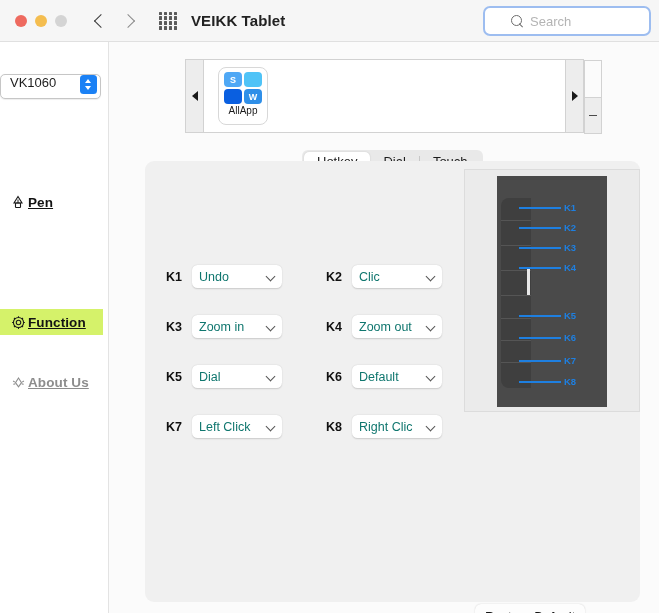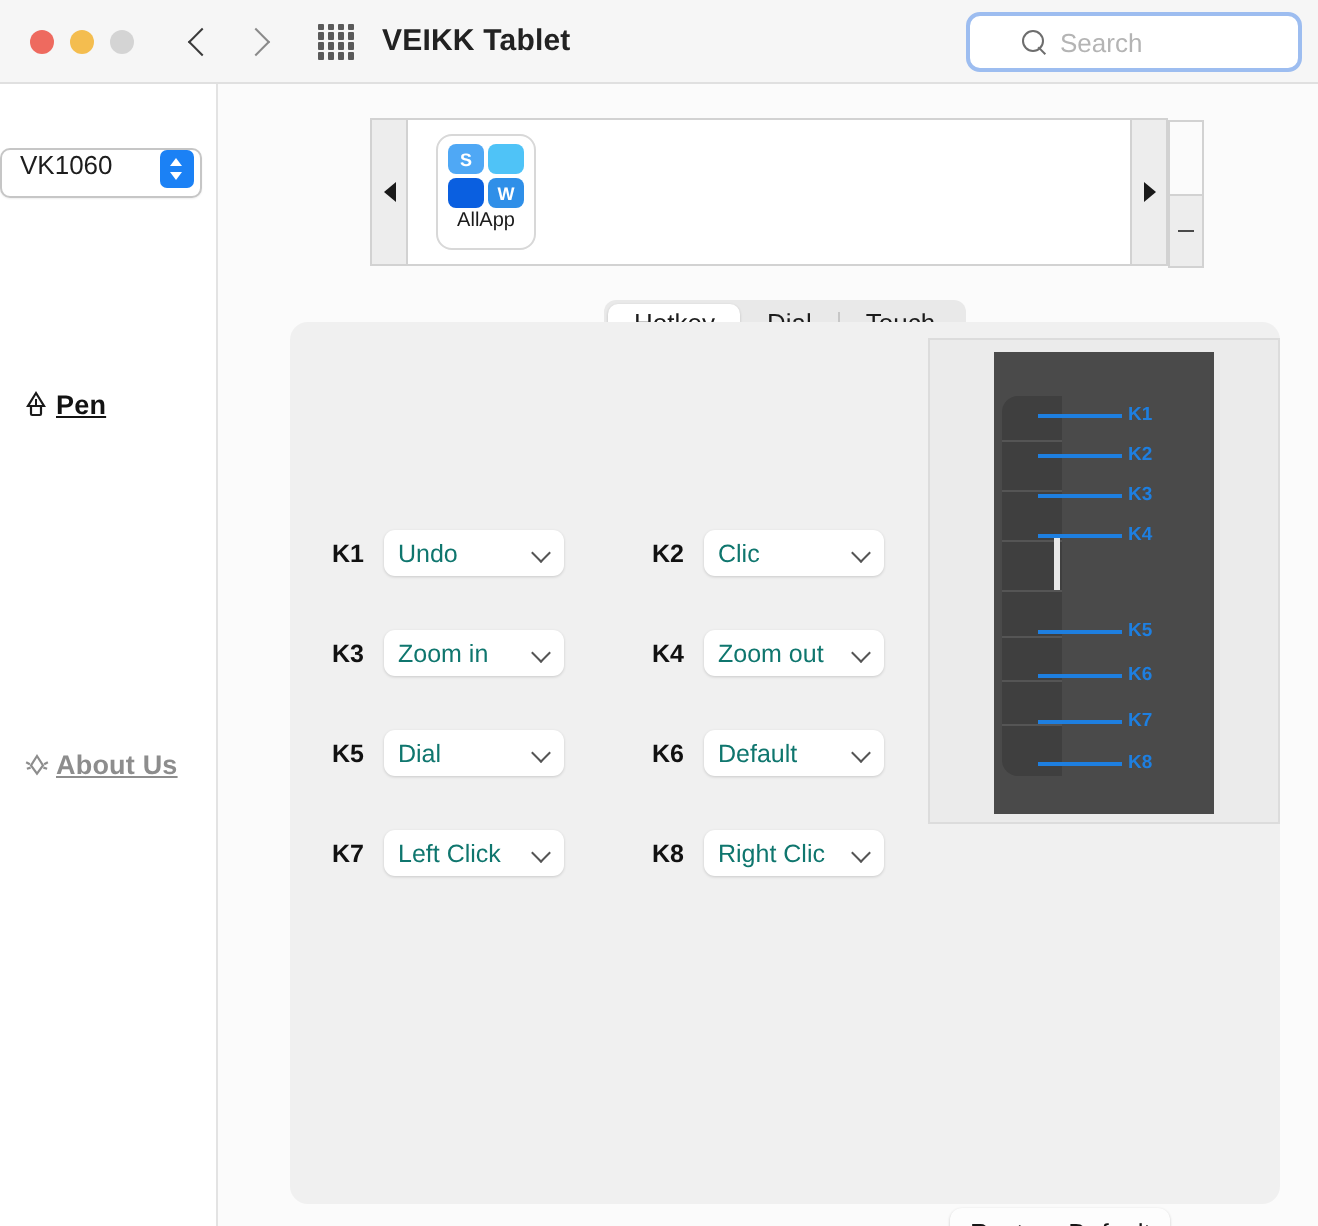--- a/index.html
+++ b/index.html
@@ -534,20 +534,34 @@
       <svg width="14" height="15" viewBox="0 0 14 15">
         <path d="M7 1.5 L11 8 L3 8 Z" fill="none" stroke="#1a1a1a" stroke-width="1.1"></path>
         <rect x="4.5" y="8" width="5" height="4.5" rx="0.6" fill="none" stroke="#1a1a1a" stroke-width="1.1"></rect>
         <line x1="7" y1="4.5" x2="7" y2="8" stroke="#1a1a1a" stroke-width="1"></line>
       </svg>
     </span>
     <span class="nav-label">Pen</span>
   </div>
 
 
+  <div class="nav-item active" id="nav-function" style="top:267px">
+    <span class="nav-icon">
+      <svg width="15" height="15" viewBox="0 0 16 16">
+        <g fill="none" stroke="#1a1a1a" stroke-width="1.15">
+          <circle cx="8" cy="8" r="2.4"></circle>
+          <path d="M8 1.2 L8 3 M8 13 L8 14.8 M1.2 8 L3 8 M13 8 L14.8 8
+                   M3.2 3.2 L4.5 4.5 M11.5 11.5 L12.8 12.8
+                   M12.8 3.2 L11.5 4.5 M4.5 11.5 L3.2 12.8"></path>
+          <circle cx="8" cy="8" r="5.4"></circle>
+        </g>
+      </svg>
+    </span>
+    <span class="nav-label">Function</span>
+  </div>
 
   <div class="nav-item muted" id="nav-about" style="top:327px">
     <span class="nav-icon">
       <svg width="15" height="15" viewBox="0 0 16 16">
         <g fill="none" stroke="#8d8d8d" stroke-width="1.15">
           <path d="M8 3.2 L11.2 8.2 L8 12.6 L4.8 8.2 Z"></path>
           <path d="M2.2 6.5 L4.2 7.6 M13.8 6.5 L11.8 7.6
                    M2.6 10 L4.6 9.4 M13.4 10 L11.4 9.4"></path>
         </g>
       </svg>

